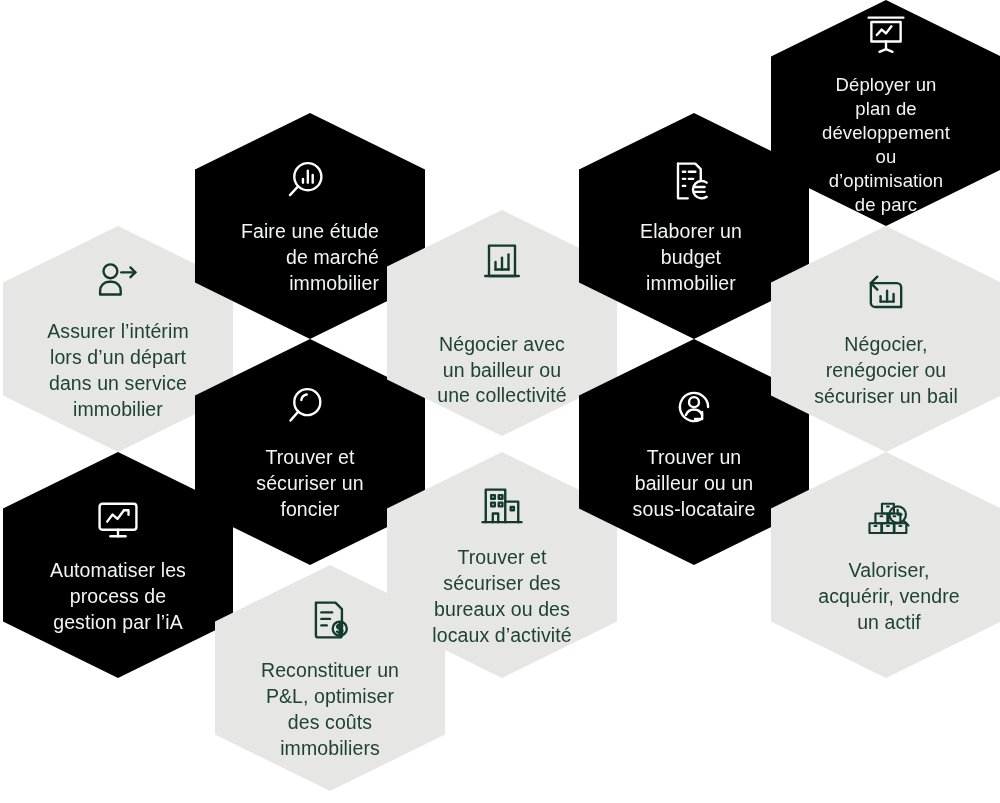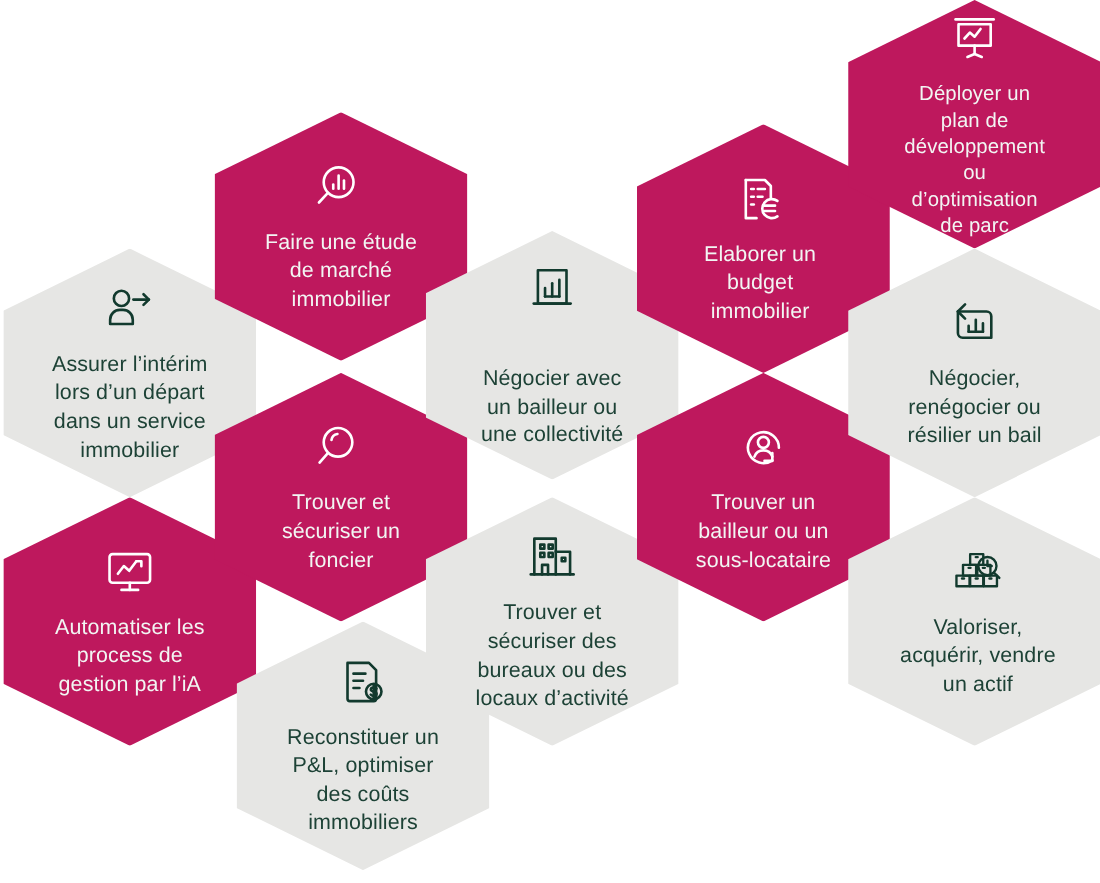--- a/index.html
+++ b/index.html
@@ -18,21 +18,21 @@
     display:flex;flex-direction:column;align-items:center;justify-content:center;
     box-sizing:border-box;
     padding:0 34px;
     text-align:center;
   }
   
   .hex{
     -webkit-clip-path:polygon(50% 0%,100% 25%,100% 75%,50% 100%,0% 75%,0% 25%);
     clip-path:polygon(50% 0%,100% 25%,100% 75%,50% 100%,0% 75%,0% 25%);
   }
-  .hex.dark{background:#be185d;}
+  .hex.dark{background:#000000;}
   .hex.light{background:#e6e6e4;}
 
   .hex .ico{
     width:52px;height:52px;
     display:block;
     margin:0 0 12px 0;
     flex:0 0 auto;
   }
   .hex .ico svg{width:52px;height:52px;display:block;}
   .hex.dark .ico svg{stroke:#ffffff;}
@@ -78,21 +78,21 @@
           <path d="M17 39h14"></path>
         <path d="M14 25.5 19 19l4.5 4 6-8"></path>
         <path d="M29.5 15h4.2v4.2"></path>
       </svg>
     </span>
     <div class="lbl">Automatiser les
 process de
 gestion par l’iA</div>
   </div>
 
-  <div class="hex dark" style="left:195px;top:102px;">
+  <div class="hex dark" style="left:195px;top:113px;text-align:right;">
     <span class="ico">
       <svg viewBox="0 0 48 48" fill="none" stroke-width="2.2" stroke-linecap="round" stroke-linejoin="round">
         <circle cx="22" cy="20" r="12.5"></circle>
         <path d="M13 29 5.5 37"></path>
         <path d="M17.5 22v3.5"></path>
           <path d="M22 14.5v11"></path>
           <path d="M26.5 18.5v7"></path>
       </svg>
     </span>
     <div class="lbl">Faire une étude
@@ -226,21 +226,21 @@
         <path d="M10 14 16 8"></path>
           <path d="M10 14l6 6"></path>
         <path d="M19 31v-5"></path>
           <path d="M25 31v-10"></path>
           <path d="M31 31v-7"></path>
         <path d="M19 31h12"></path>
       </svg>
     </span>
     <div class="lbl">Négocier,
 renégocier ou
-résilier un bail</div>
+sécuriser un bail</div>
   </div>
 
   <div class="hex light" style="left:771px;top:452px;padding-left:40px;">
     <span class="ico">
       <svg viewBox="0 0 48 48" fill="none" stroke-width="2" stroke-linecap="round" stroke-linejoin="round">
         <rect x="17.5" y="9" width="11" height="9"></rect>
         <rect x="11.5" y="18" width="11" height="9"></rect>
         <rect x="23.5" y="18" width="11" height="9"></rect>
         <rect x="6" y="27" width="11" height="9"></rect>
         <rect x="17.5" y="27" width="11" height="9"></rect>

